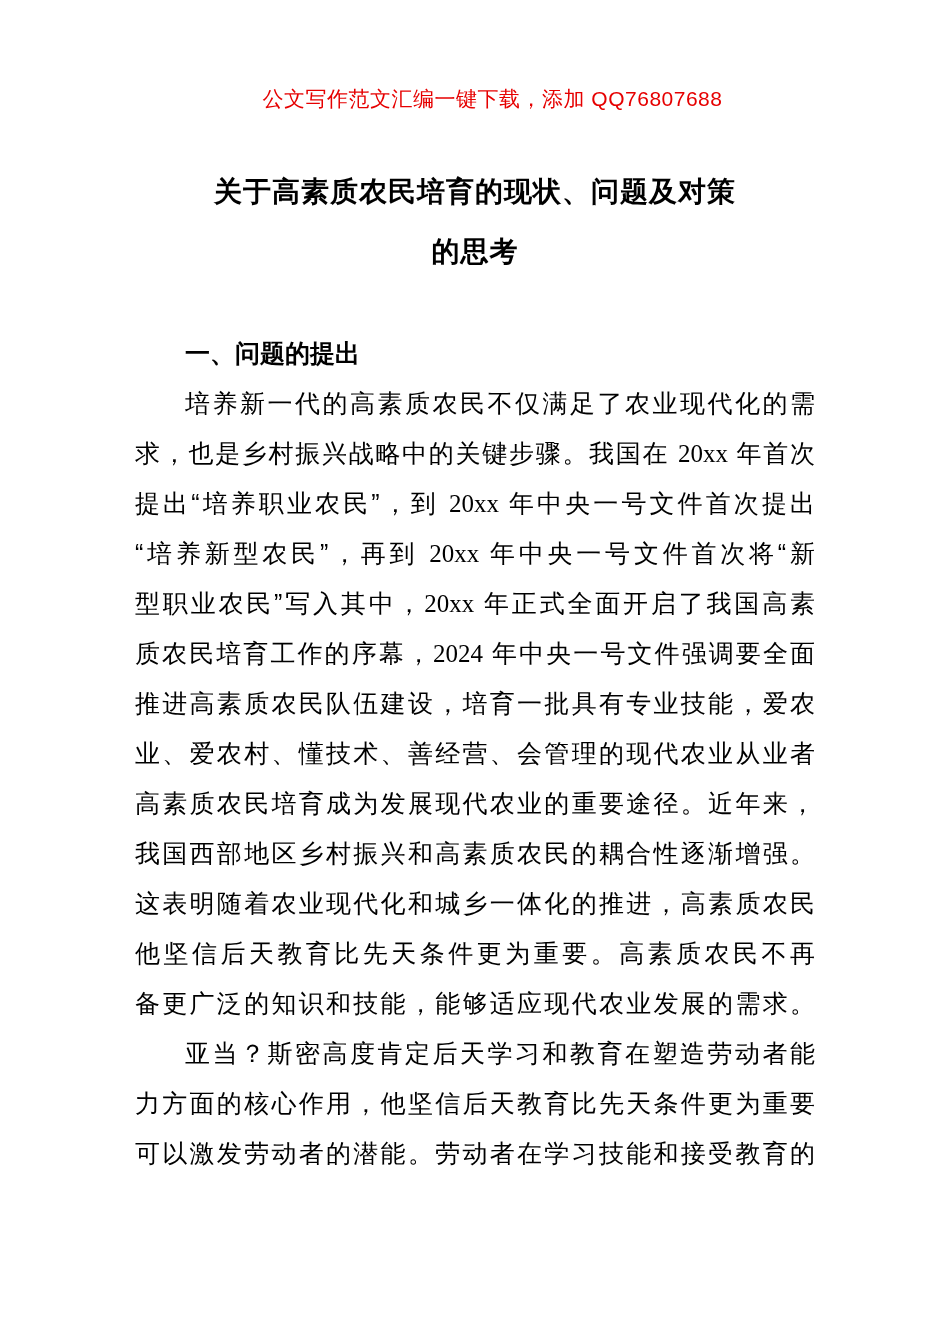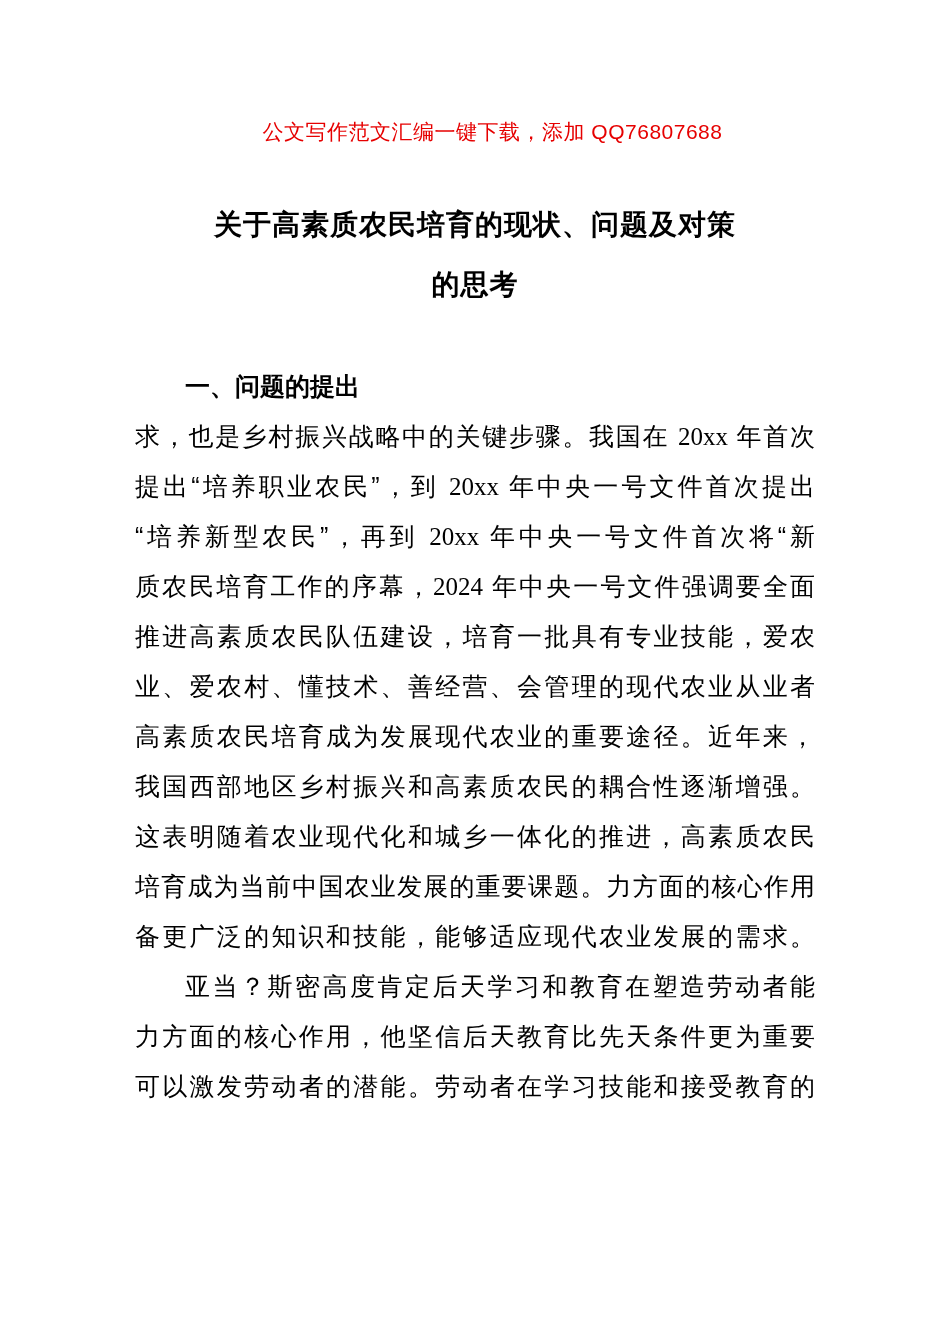--- a/index.html
+++ b/index.html
@@ -16,21 +16,21 @@
   }
   .page{
     position:relative;
     width:950px;
     height:1344px;
     margin:0 auto;
     background:var(--paper);
     overflow:hidden;
   }
   .notice{
-    padding-top:119px;
+    padding-top:86px;
     text-align:center;
     font-size:21px;
     line-height:26px;
     color:var(--red);
     letter-spacing:0.5px;
     margin-left:35px;
   }
   .doc-title{
     margin-top:50px;
     text-align:center;
@@ -71,41 +71,43 @@
 
   <div class="doc-title">
     <div>关于高素质农民培育的现状、问题及对策</div>
     <div>的思考</div>
   </div>
 
   <div class="content">
 
       <div class="line indent bold heading">一、问题的提出</div>
 
+      <div class="line indent">培养新一代的高素质农民不仅满足了农业现代化的需</div>
 
       <div class="line">求，也是乡村振兴战略中的关键步骤。我国在 <span class="latin">20xx</span> 年首次</div>
 
       <div class="line">提出“培养职业农民”，到 <span class="latin">20xx</span> 年中央一号文件首次提出</div>
 
       <div class="line">“培养新型农民”，再到 <span class="latin">20xx</span> 年中央一号文件首次将“新</div>
 
+      <div class="line">型职业农民”写入其中，<span class="latin">20xx</span> 年正式全面开启了我国高素</div>
 
       <div class="line">质农民培育工作的序幕，<span class="latin">2024</span> 年中央一号文件强调要全面</div>
 
       <div class="line">推进高素质农民队伍建设，培育一批具有专业技能，爱农</div>
 
       <div class="line">业、爱农村、懂技术、善经营、会管理的现代农业从业者</div>
 
       <div class="line">高素质农民培育成为发展现代农业的重要途径。近年来，</div>
 
       <div class="line">我国西部地区乡村振兴和高素质农民的耦合性逐渐增强。</div>
 
       <div class="line">这表明随着农业现代化和城乡一体化的推进，高素质农民</div>
 
-      <div class="line">培育成为当前中国农业发展的重要课题。力方面的核心作用</div>
+      <div class="line">他坚信后天教育比先天条件更为重要。高素质农民不再</div>
 
 
       <div class="line">备更广泛的知识和技能，能够适应现代农业发展的需求。</div>
 
       <div class="line indent">亚当？斯密高度肯定后天学习和教育在塑造劳动者能</div>
 
       <div class="line">力方面的核心作用，他坚信后天教育比先天条件更为重要</div>
 
       <div class="line">可以激发劳动者的潜能。劳动者在学习技能和接受教育的</div>
     </div>

